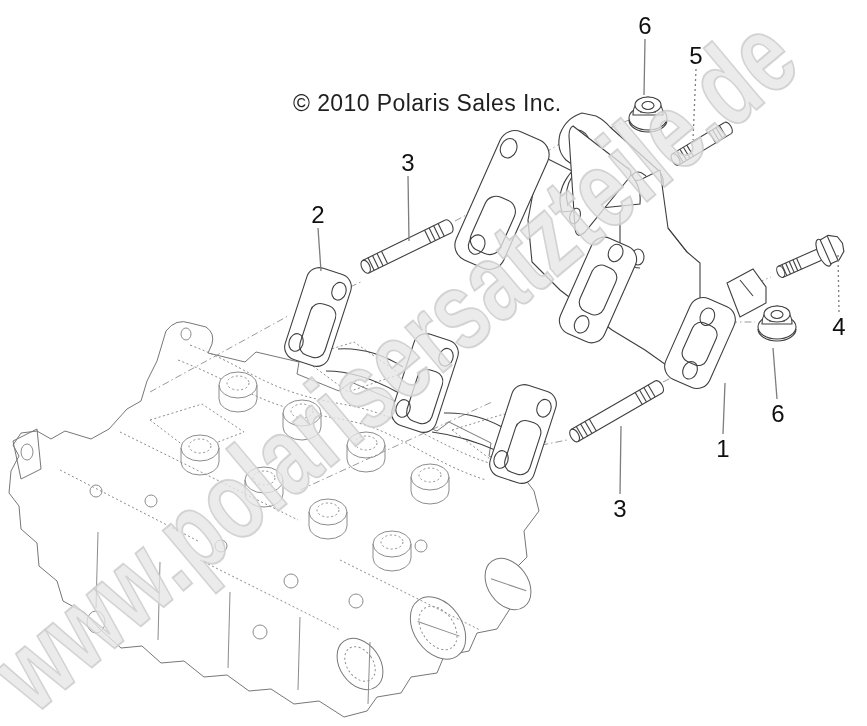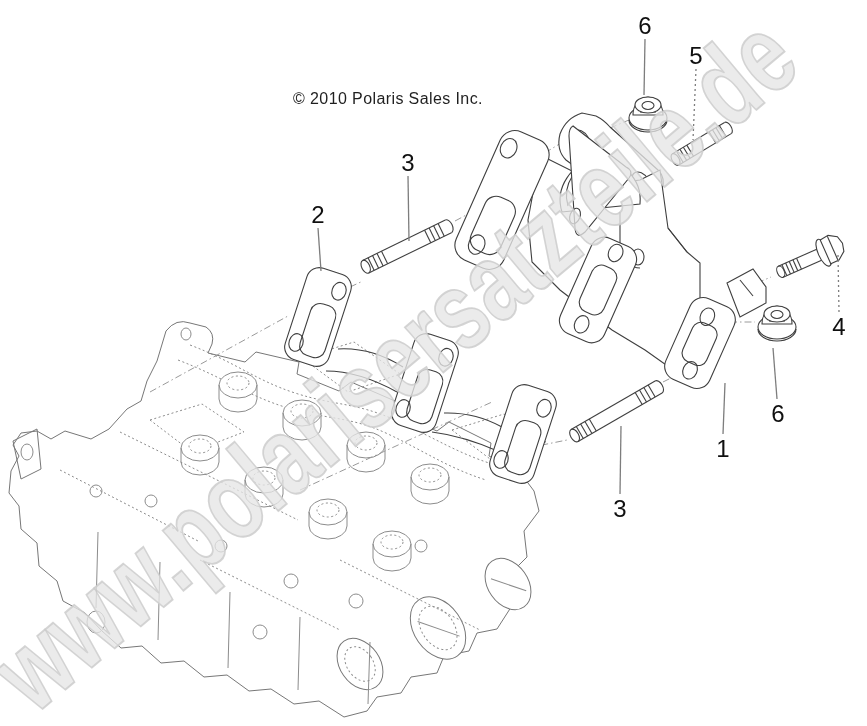--- a/index.html
+++ b/index.html
@@ -2,21 +2,21 @@
 <html><head>
 <meta charset="utf-8">
 <style>
   html,body{margin:0;padding:0;background:#fff;}
   .stage{
     position:relative;width:867px;height:726px;background:#ffffff;
     font-family:"Liberation Sans",sans-serif;overflow:hidden;
   }
   .stage svg{position:absolute;left:0;top:0;}
   .copyright{
-    position:absolute;left:293px;top:90px;font-size:16px;color:#1f1f1f;
+    position:absolute;left:293px;top:90px;font-size:23px;color:#1f1f1f;
     letter-spacing:.4px;white-space:nowrap;
   }
   .callout{
     position:absolute;transform:translateX(-50%);font-size:24px;line-height:1;
     color:#101010;white-space:nowrap;
   }
   .art{stroke:#3f3f3f;stroke-width:1.1;fill:none;}
   .headline{stroke:#8c8c8c;stroke-width:1;fill:none;}
   .dashed{stroke-dasharray:2,2.5;}
   .cline{stroke:#9a9a9a;stroke-width:1;stroke-dasharray:7,3,1.5,3;fill:none;}

